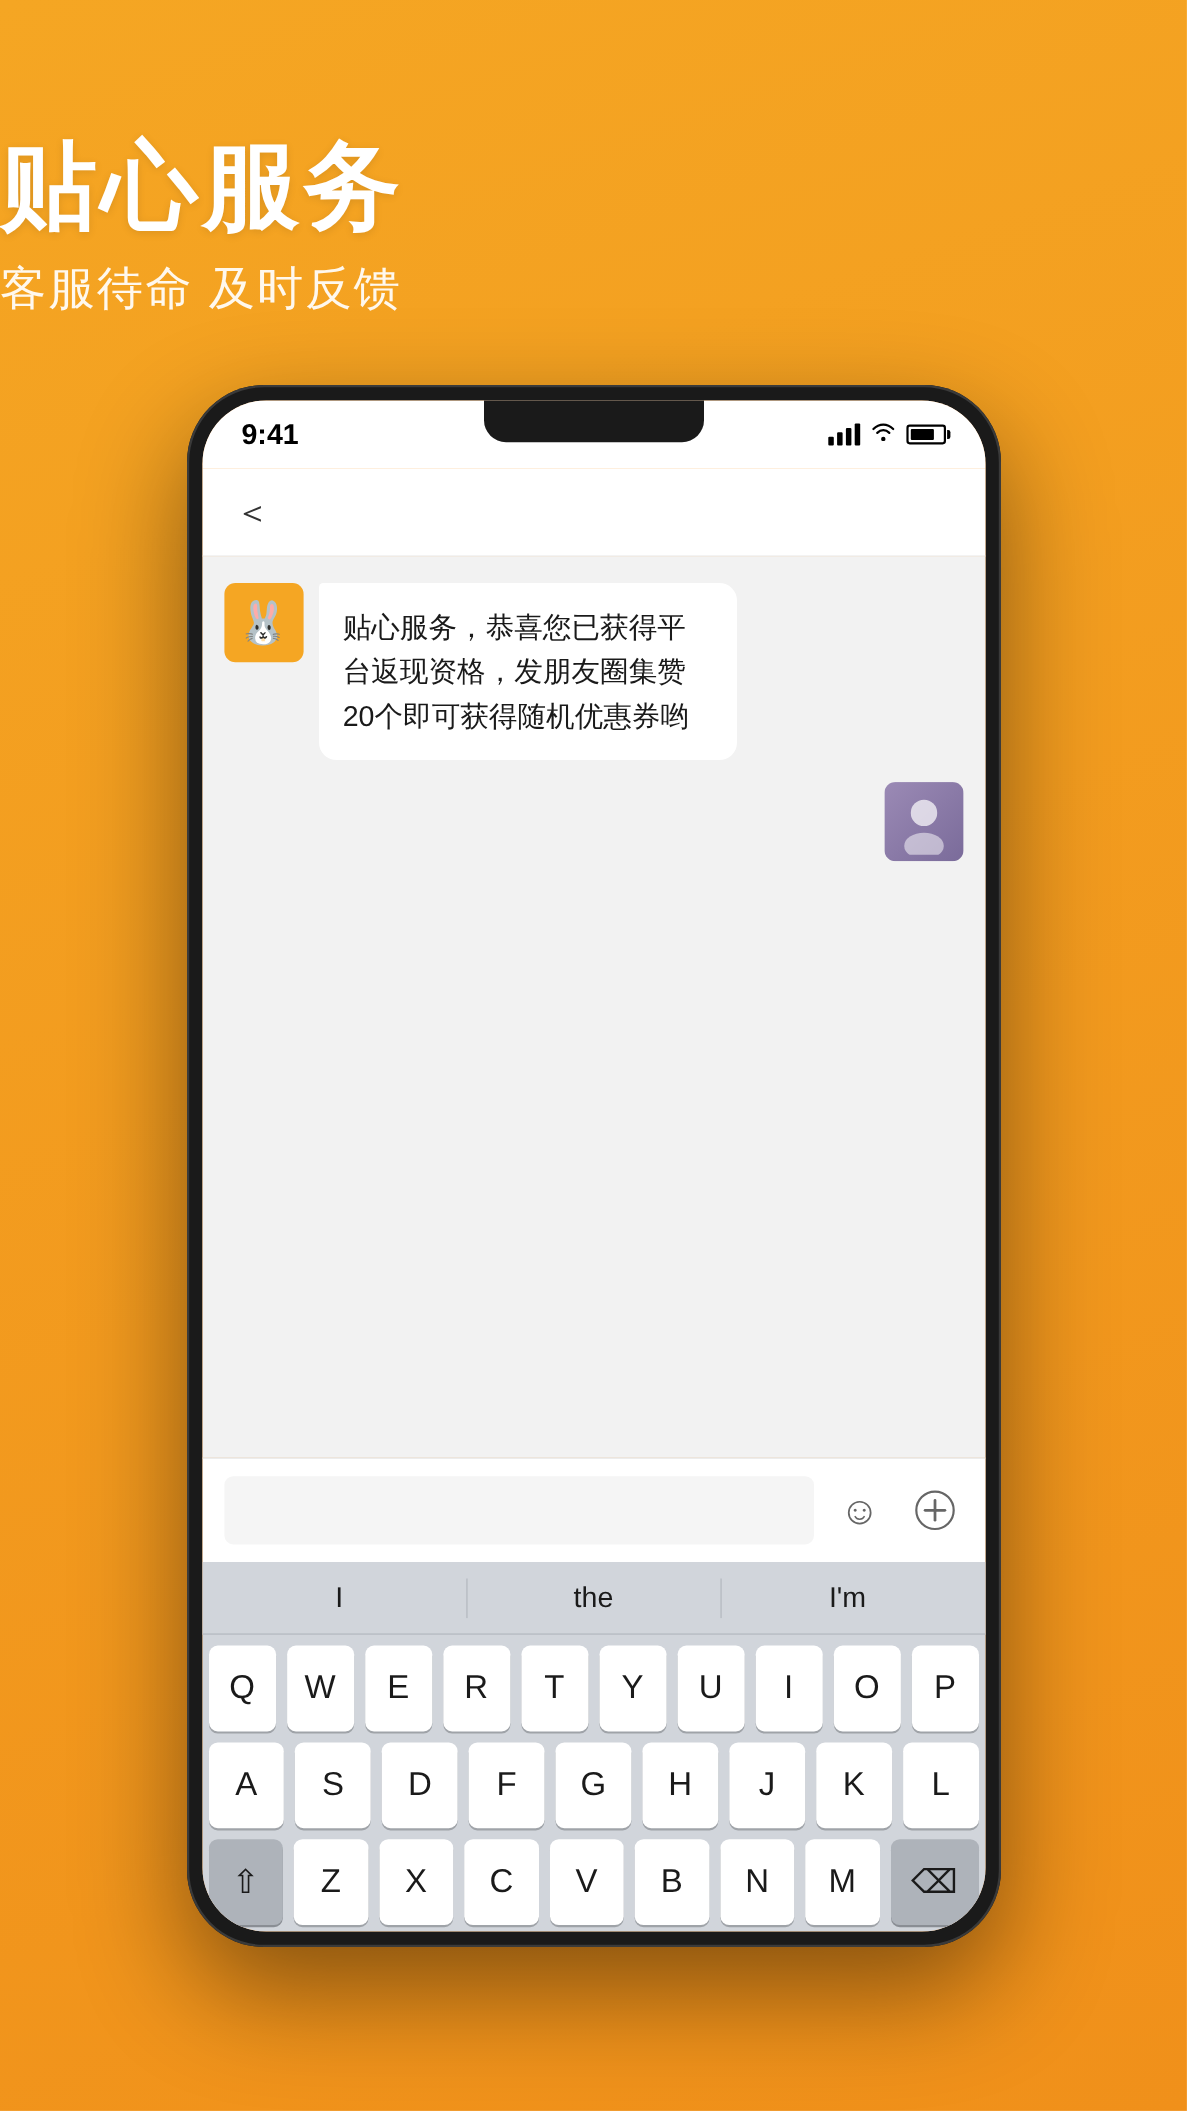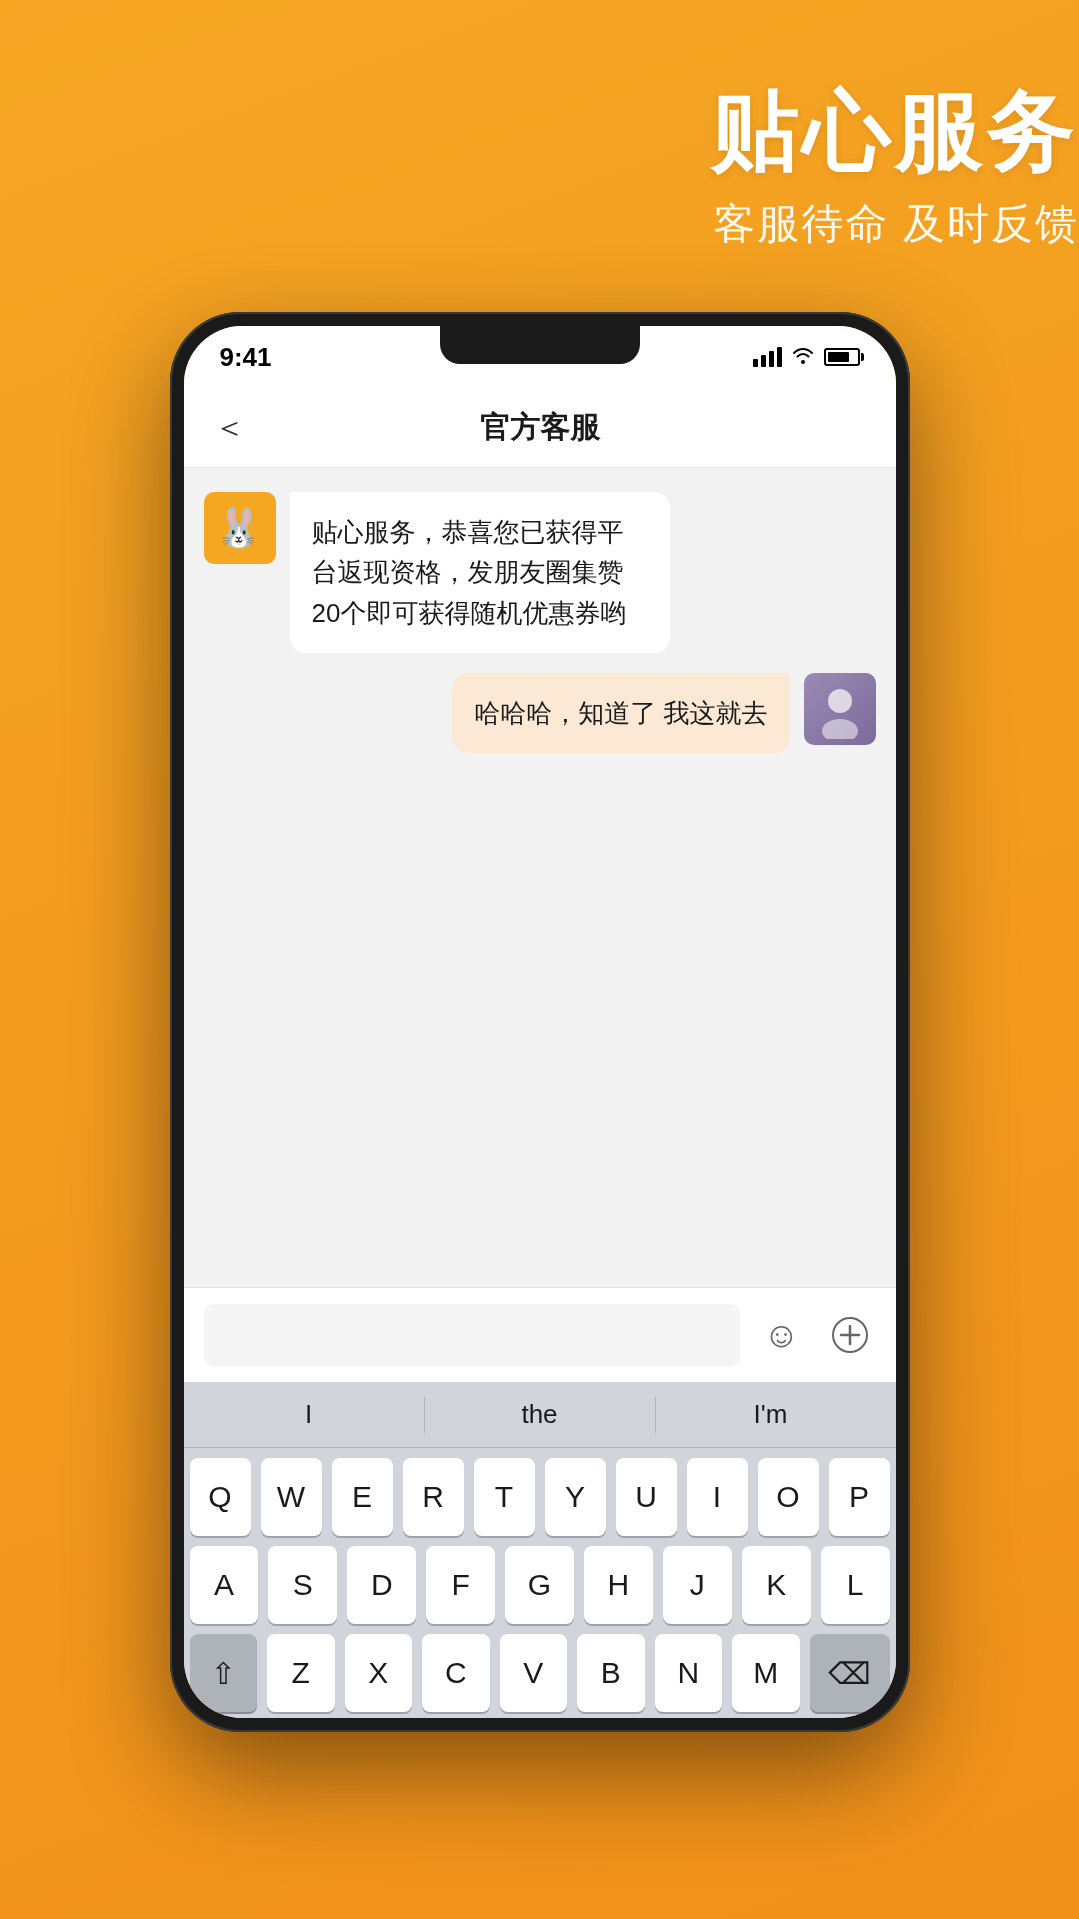--- a/index.html
+++ b/index.html
@@ -7,22 +7,22 @@
       width: 1079px;
       height: 1919px;
       background: linear-gradient(160deg, #f5a623 0%, #f0901a 100%);
       font-family: -apple-system, 'PingFang SC', 'Helvetica Neue', sans-serif;
       overflow: hidden;
       position: relative;
     }
 
     
     .header-section {
-      text-align: right;
-      padding-top: 72px;
+      text-align: left;
+      padding-top: 110px;
       padding-bottom: 60px;
     }
     .header-title {
       font-size: 88px;
       font-weight: 700;
       color: white;
       letter-spacing: 4px;
       text-shadow: 0 2px 8px rgba(0,0,0,0.1);
     }
     .header-subtitle {
@@ -362,21 +362,20 @@
             </svg>
           </span>
           <div class="battery-icon">
             <div class="battery-fill"></div>
           </div>
         </div>
       </div>
 
       <div class="nav-bar">
         <span class="nav-back">＜</span>
-        <span class="nav-title">官方客服</span>
       </div>
 
       <div class="chat-area">
 
         <div class="msg-row">
           <div class="avatar avatar-bot">
             <span class="avatar-bot-inner">🐰</span>
           </div>
           <div class="bubble bubble-bot">
             <span>贴心服务，恭喜您已获得平台返现资格，发朋友圈集赞20个即可获得随机优惠券哟</span>
@@ -385,23 +384,20 @@
 
         <div class="msg-row right">
           <div class="avatar avatar-user">
             <div class="avatar-user-inner">
 
               <svg width="60" height="60" viewBox="0 0 60 60" fill="none">
                 <circle cx="30" cy="22" r="12" fill="rgba(255,255,255,0.7)"></circle>
                 <ellipse cx="30" cy="52" rx="18" ry="12" fill="rgba(255,255,255,0.5)"></ellipse>
               </svg>
             </div>
-          </div>
-          <div class="bubble bubble-user">
-            <span>哈哈哈，知道了 我这就去</span>
           </div>
         </div>
 
       </div>
 
       <div class="input-area">
         <input class="input-field" type="text" style="">
         <div class="input-icon">
           <span>☺</span>
         </div>

